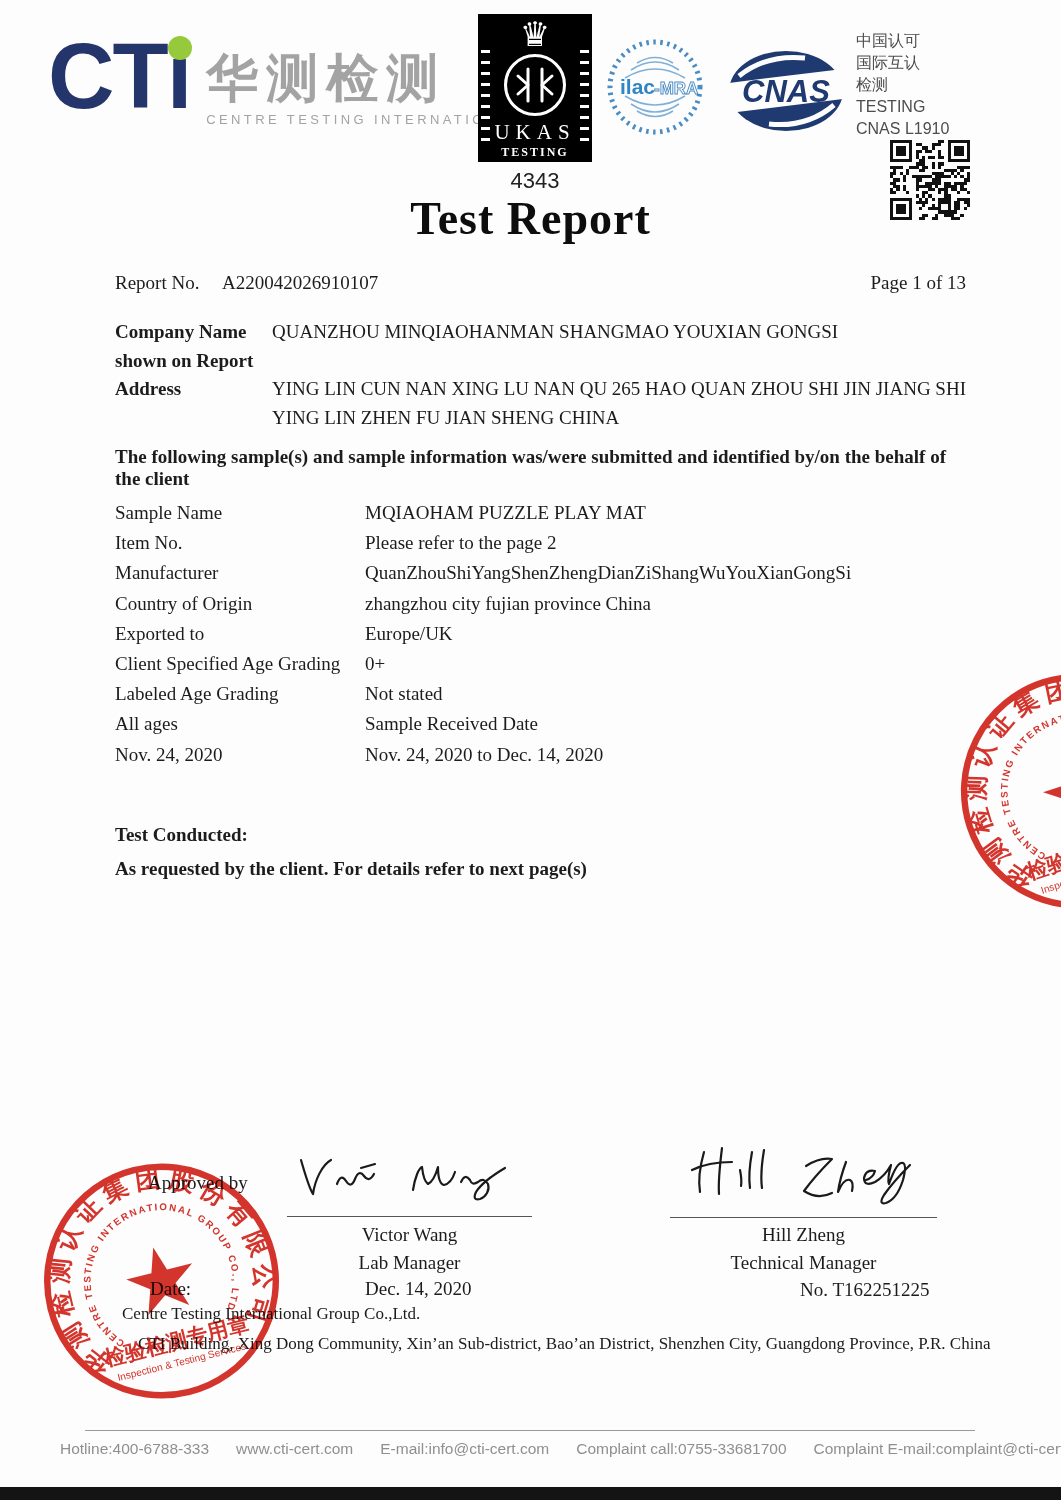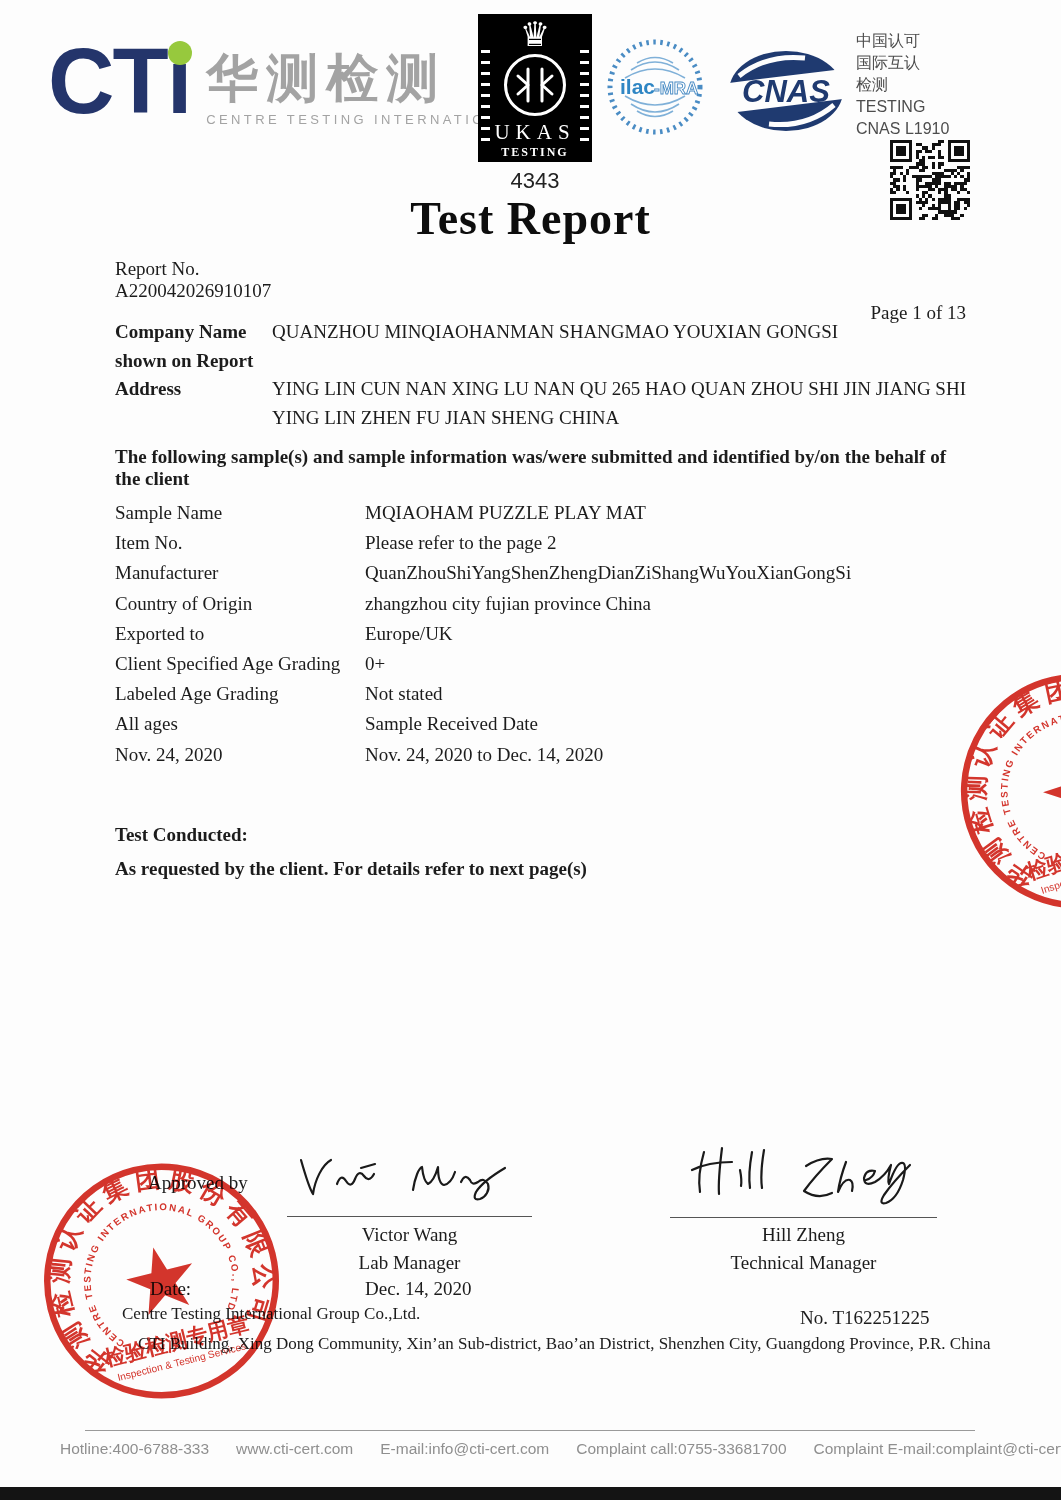--- a/index.html
+++ b/index.html
@@ -1,21 +1,21 @@
 <!DOCTYPE html>
 <html><head>
 <meta charset="utf-8">
 <style>
   html,body{margin:0;padding:0;background:#ffffff;}
   .page{position:relative;width:1061px;height:1500px;background:#fdfdfd;overflow:hidden;
         font-family:"Liberation Serif",serif;color:#1c1c1c;}
   .abs{position:absolute;}
 
   
-  .cti-logo{left:48px;top:30px;display:flex;align-items:flex-end;}
+  .cti-logo{left:48px;top:30px;display:flex;align-items:flex-start;}
   .cti-word{position:relative;font-family:"Liberation Sans",sans-serif;font-weight:bold;
             font-size:92px;line-height:92px;color:#24356b;letter-spacing:-2px;}
   .cti-dot{position:absolute;right:-2px;top:6px;width:24px;height:24px;border-radius:50%;background:#97c93d;}
   .cti-cn-wrap{margin-left:16px;margin-top:22px;}
   .cti-cn{font-size:52px;line-height:54px;color:#a3a3a3;letter-spacing:8px;font-weight:600;}
   .cti-sub{font-family:"Liberation Sans",sans-serif;font-size:13px;color:#a3a3a3;letter-spacing:3.4px;margin-top:6px;}
 
   .ukas-box{left:478px;top:14px;width:114px;height:148px;background:#000;color:#fff;
             display:flex;flex-direction:column;align-items:center;}
   .ukas-crown{font-size:34px;line-height:38px;margin-top:2px;}
@@ -32,21 +32,21 @@
   .ilac{left:606px;top:38px;}
   .cnas{left:727px;top:50px;}
 
   .accr{left:856px;top:30px;font-family:"Liberation Sans",sans-serif;font-size:16px;
         line-height:22px;color:#4d4d4d;}
   .qr{left:890px;top:140px;width:80px;height:80px;}
 
   
   .title{left:0;top:192px;width:1061px;text-align:center;font-size:46px;font-weight:bold;
          letter-spacing:1px;color:#0d0d0d;}
-  .report-row{left:115px;top:258px;width:851px;font-size:19px;display:flex;flex-direction:column;}
+  .report-row{left:115px;top:272px;width:851px;font-size:19px;display:flex;}
   .report-no-label{width:107px;}
   .report-page{margin-left:auto;}
 
   
   .company-grid{left:115px;top:318px;width:860px;display:grid;grid-template-columns:157px 1fr;
                 font-size:19px;line-height:28.5px;}
   .bold{font-weight:bold;}
   .intro{left:115px;top:446px;width:858px;font-size:19px;font-weight:bold;line-height:21.5px;}
   .sample-grid{left:115px;top:498px;width:880px;display:grid;grid-template-columns:250px 1fr;
                font-size:19px;line-height:30.2px;}
@@ -59,21 +59,21 @@
   .sig-svg2{left:688px;top:1140px;}
   .sig-line{border-top:1px solid #555;height:0;}
   .sig-line1{left:287px;top:1216px;width:245px;}
   .sig-line2{left:670px;top:1217px;width:267px;}
   .sig-name1{left:287px;top:1224px;width:245px;text-align:center;font-size:19px;}
   .sig-title1{left:287px;top:1252px;width:245px;text-align:center;font-size:19px;}
   .date-label{left:150px;top:1278px;font-size:19px;}
   .date-value{left:365px;top:1278px;font-size:19px;}
   .sig-name2{left:670px;top:1224px;width:267px;text-align:center;font-size:19px;}
   .sig-title2{left:670px;top:1252px;width:267px;text-align:center;font-size:19px;}
-  .sig-no{left:800px;top:1279px;font-size:19px;margin-top:28px;}
+  .sig-no{left:800px;top:1279px;font-size:19px;}
 
   .cfoot1{left:122px;top:1304px;font-size:17px;}
   .cfoot2{left:122px;top:1334px;font-size:17px;margin-left:16px;}
 
   
   .foot-line{left:85px;top:1430px;width:890px;border-top:1px solid #9a9a9a;height:0;}
   .foot-row{left:60px;top:1440px;width:960px;display:flex;gap:27px;
             font-family:"Liberation Sans",sans-serif;font-size:15.5px;color:#8f8f8f;white-space:nowrap;}
   .black-bar{left:0;top:1487px;width:1061px;height:13px;background:#141414;}
 

